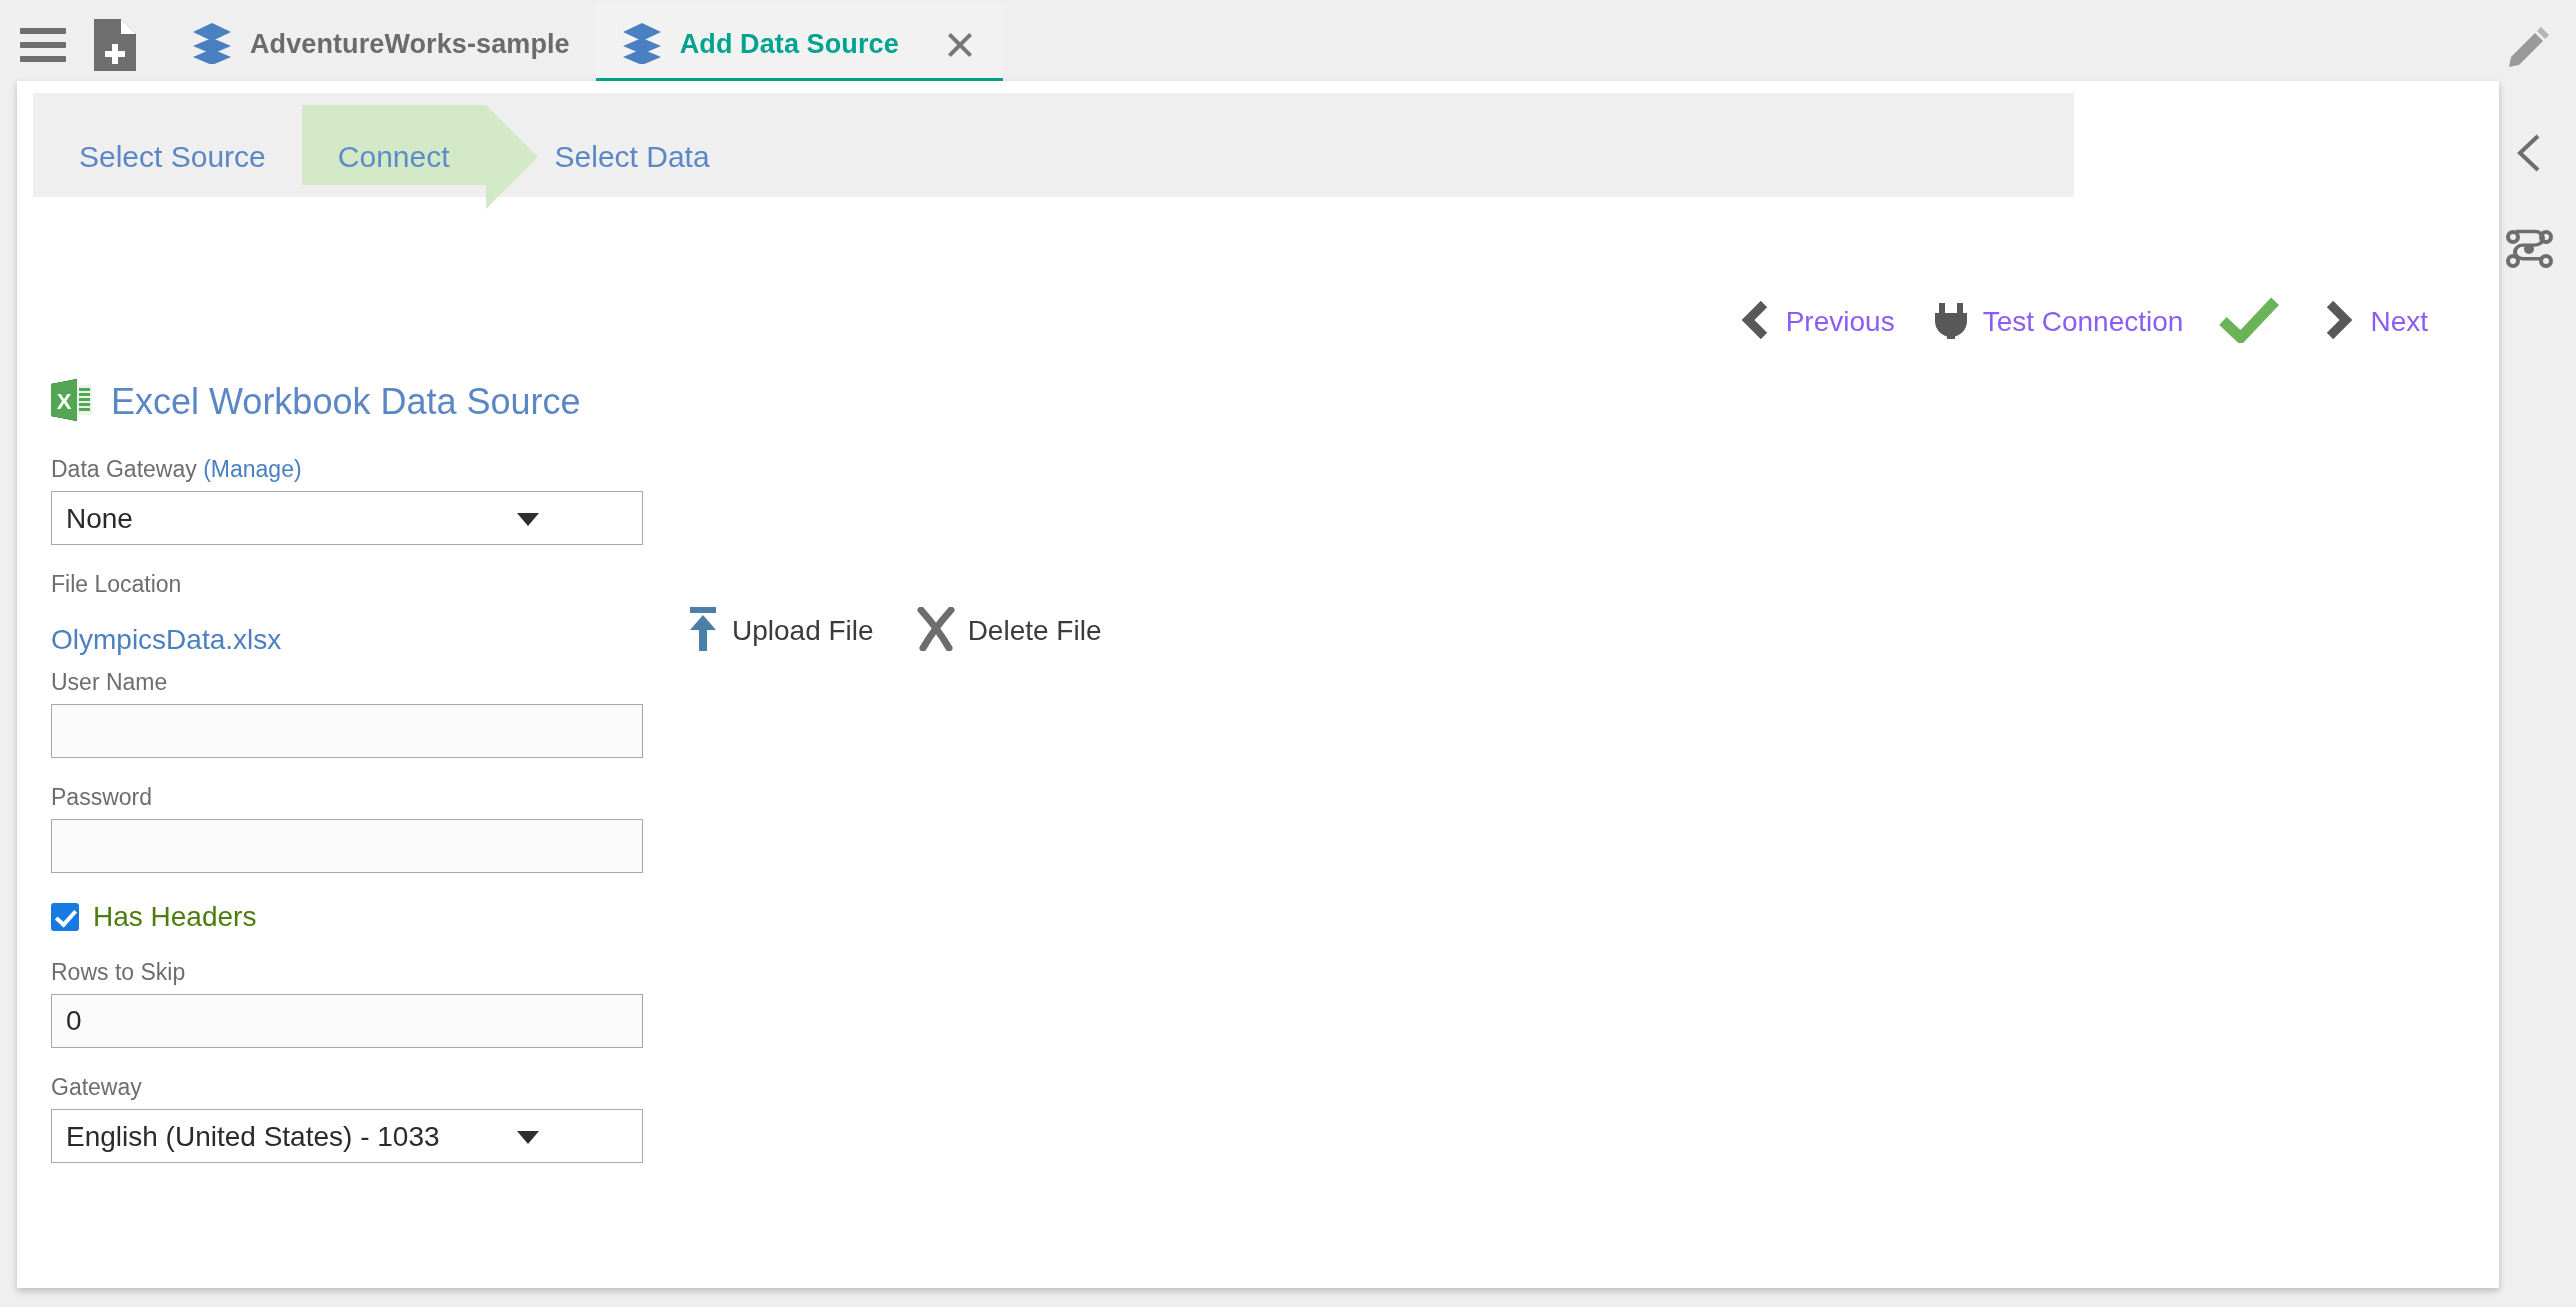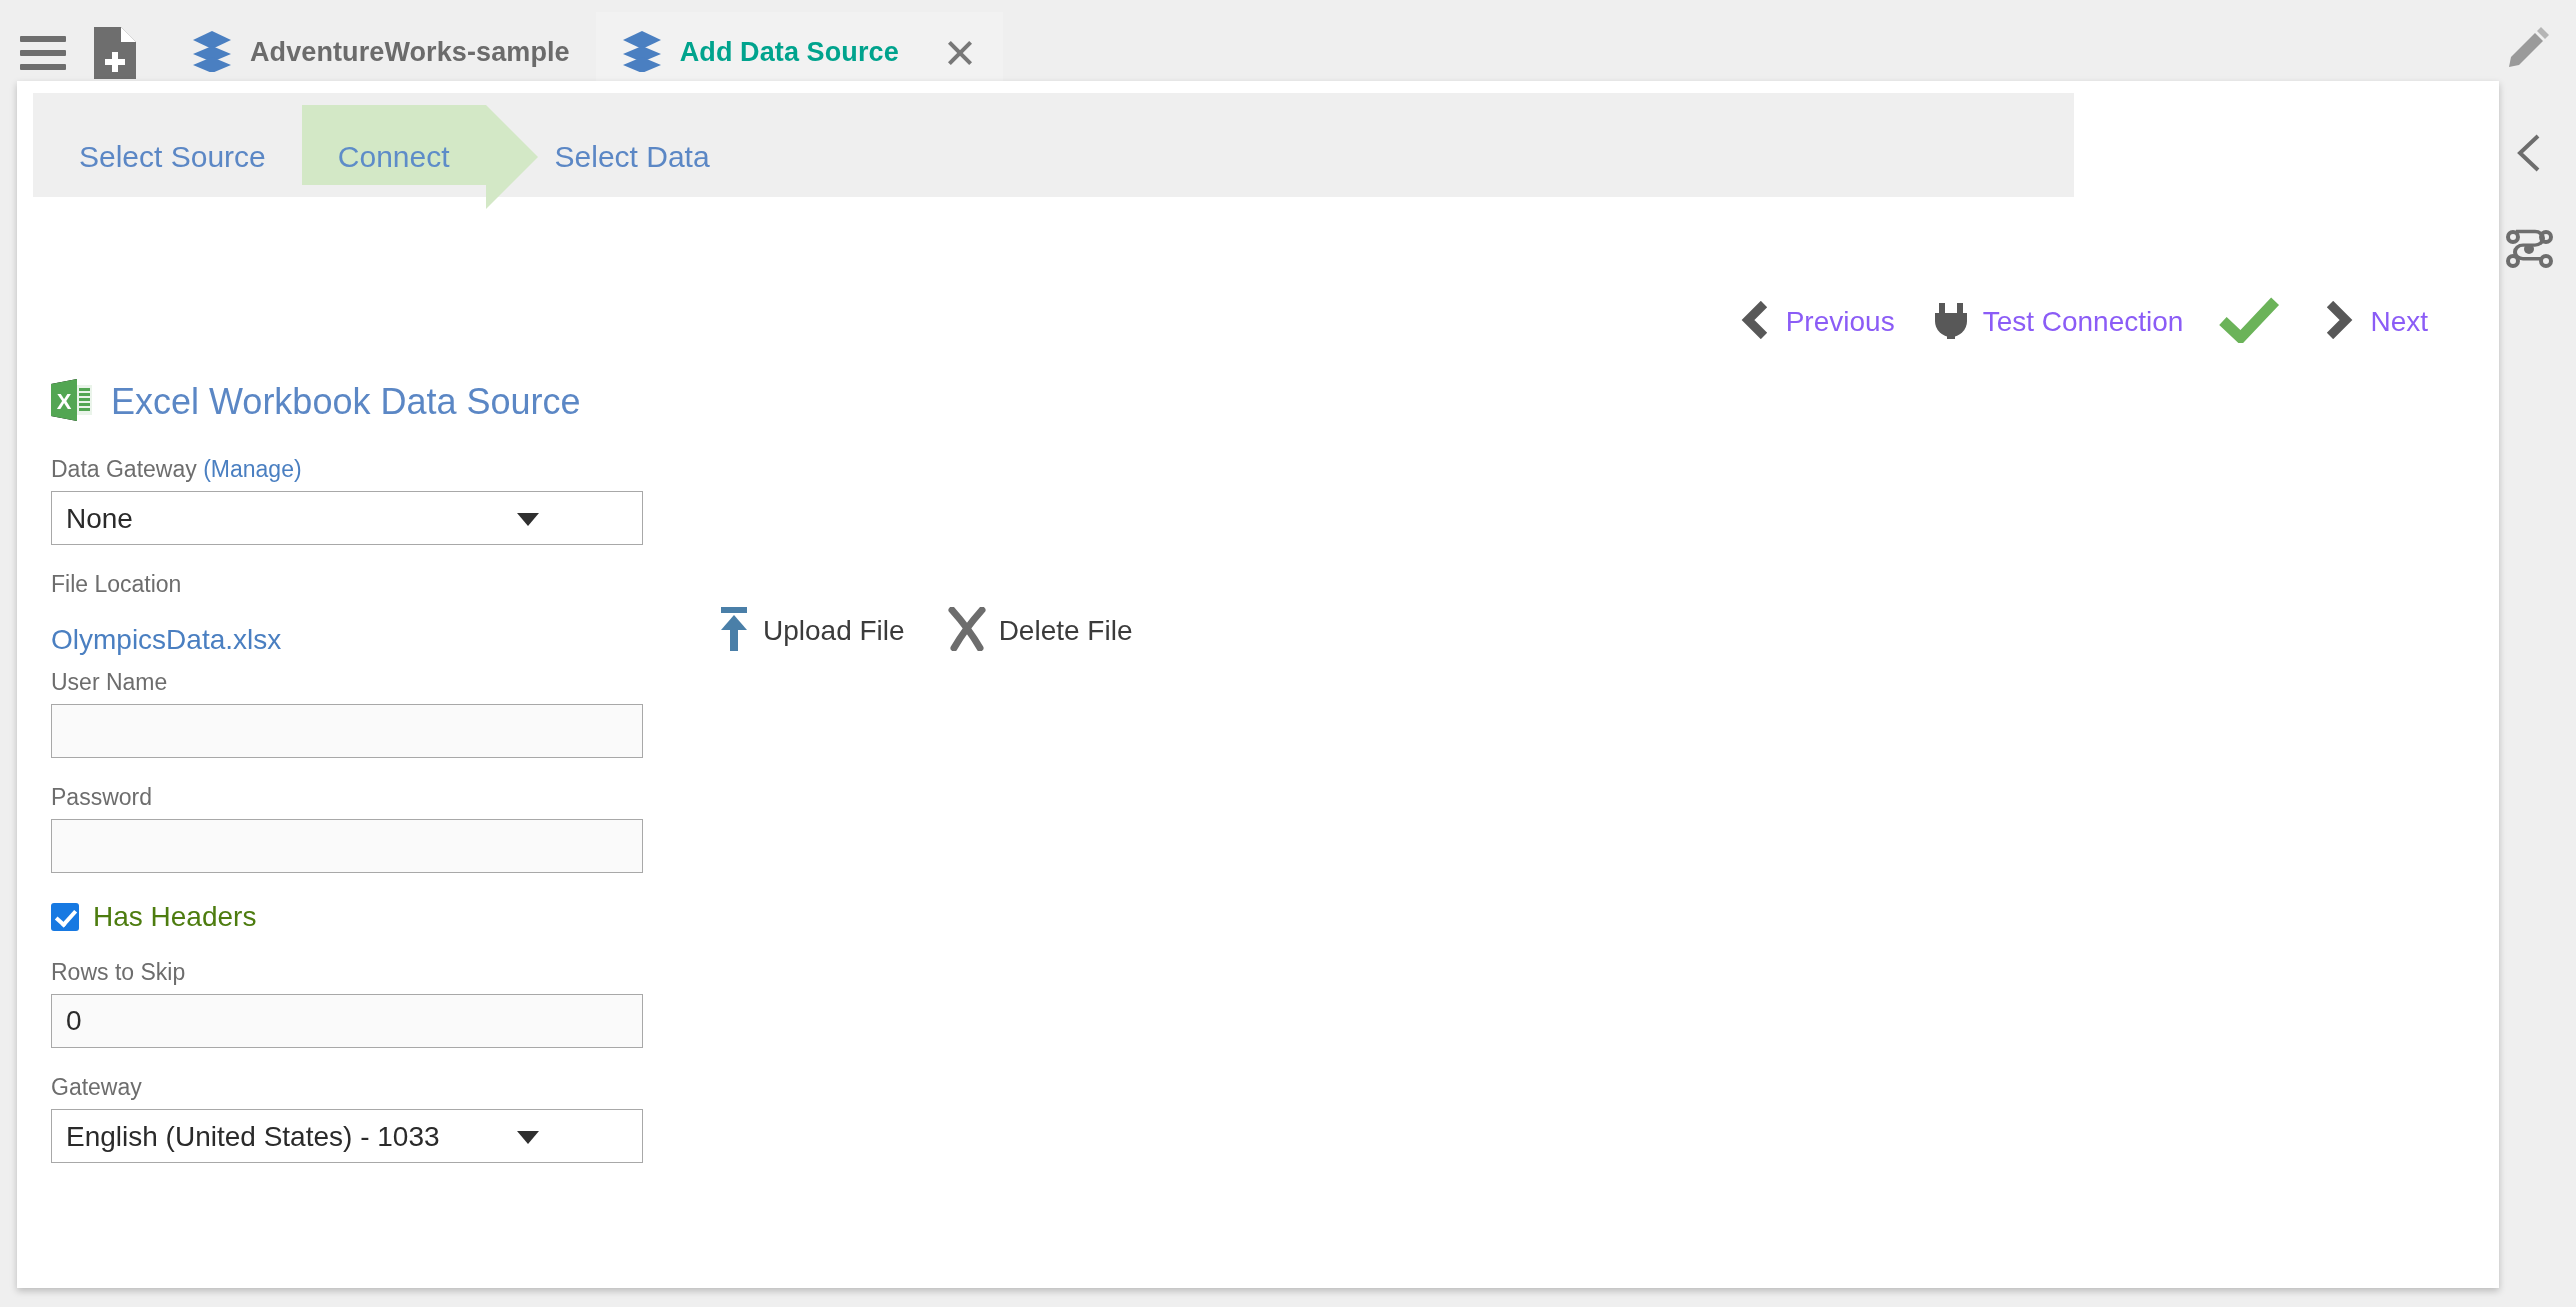--- a/index.html
+++ b/index.html
@@ -9,21 +9,21 @@
     width: 2576px;
     height: 1308px;
     background: #efefef;
     font-family: "Liberation Sans", sans-serif;
     overflow: hidden;
   }
 
   
   .tabbar {
     position: absolute;
-    left: 0; top: 12px;
+    left: 0; top: 4px;
     width: 2576px; height: 81px;
     background: #efefef;
     display: flex;
     align-items: center;
   }
 
   .hamburger {
     width: 46px; height: 34px;
     margin-left: 20px; margin-right: 28px;
     display: flex; flex-direction: column; justify-content: space-between;
@@ -234,21 +234,21 @@
   .file-name {
     font-size: 28px;
     color: #4a7fc1;
     position: absolute;
     left: 0; top: 18px;
     cursor: pointer;
     white-space: nowrap;
   }
   .file-actions {
     position: absolute;
-    left: 666px; top: 0;
+    left: 635px; top: 0;
     display: flex;
     align-items: center;
   }
   .file-action {
     display: flex; align-items: center;
     cursor: pointer;
     margin-right: 42px;
   }
   .file-action .fa-label {
     font-size: 28px;

